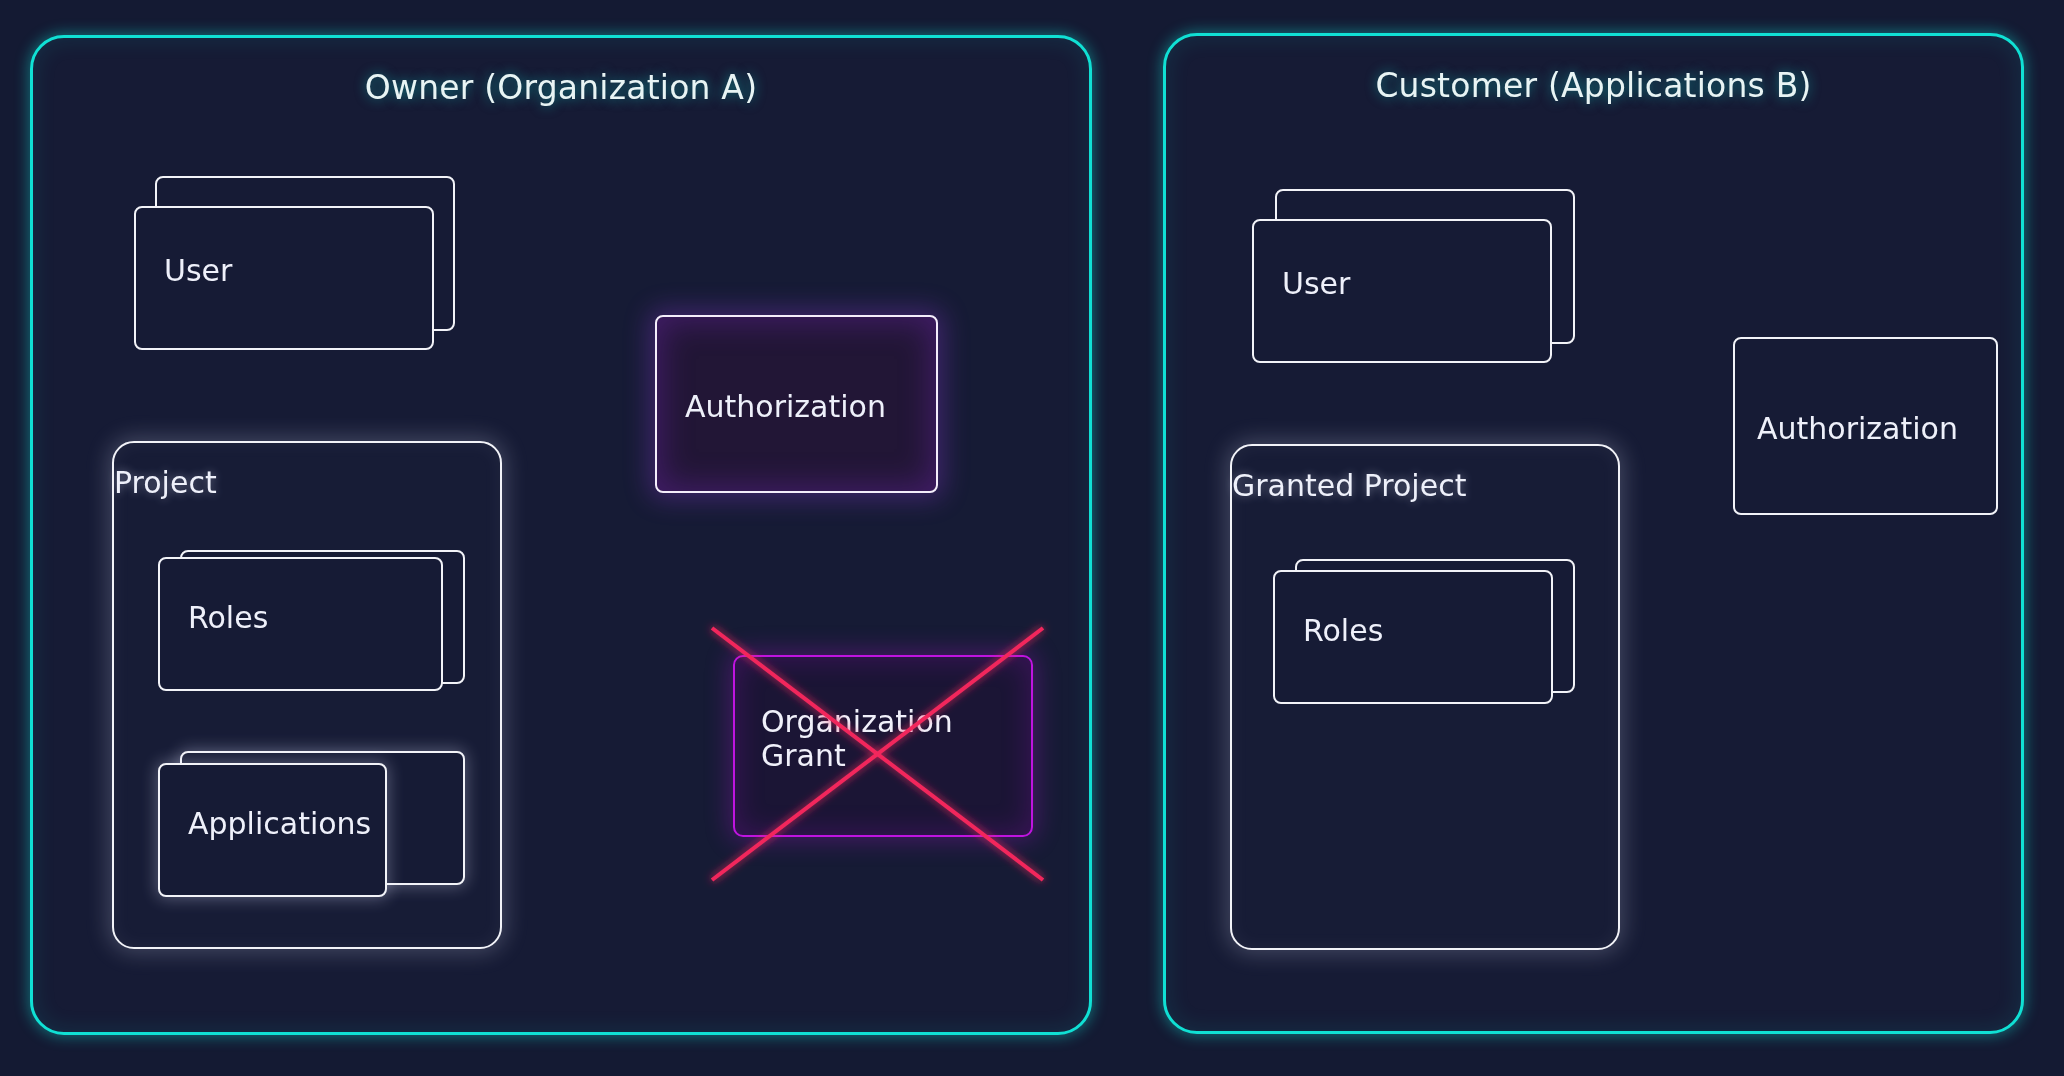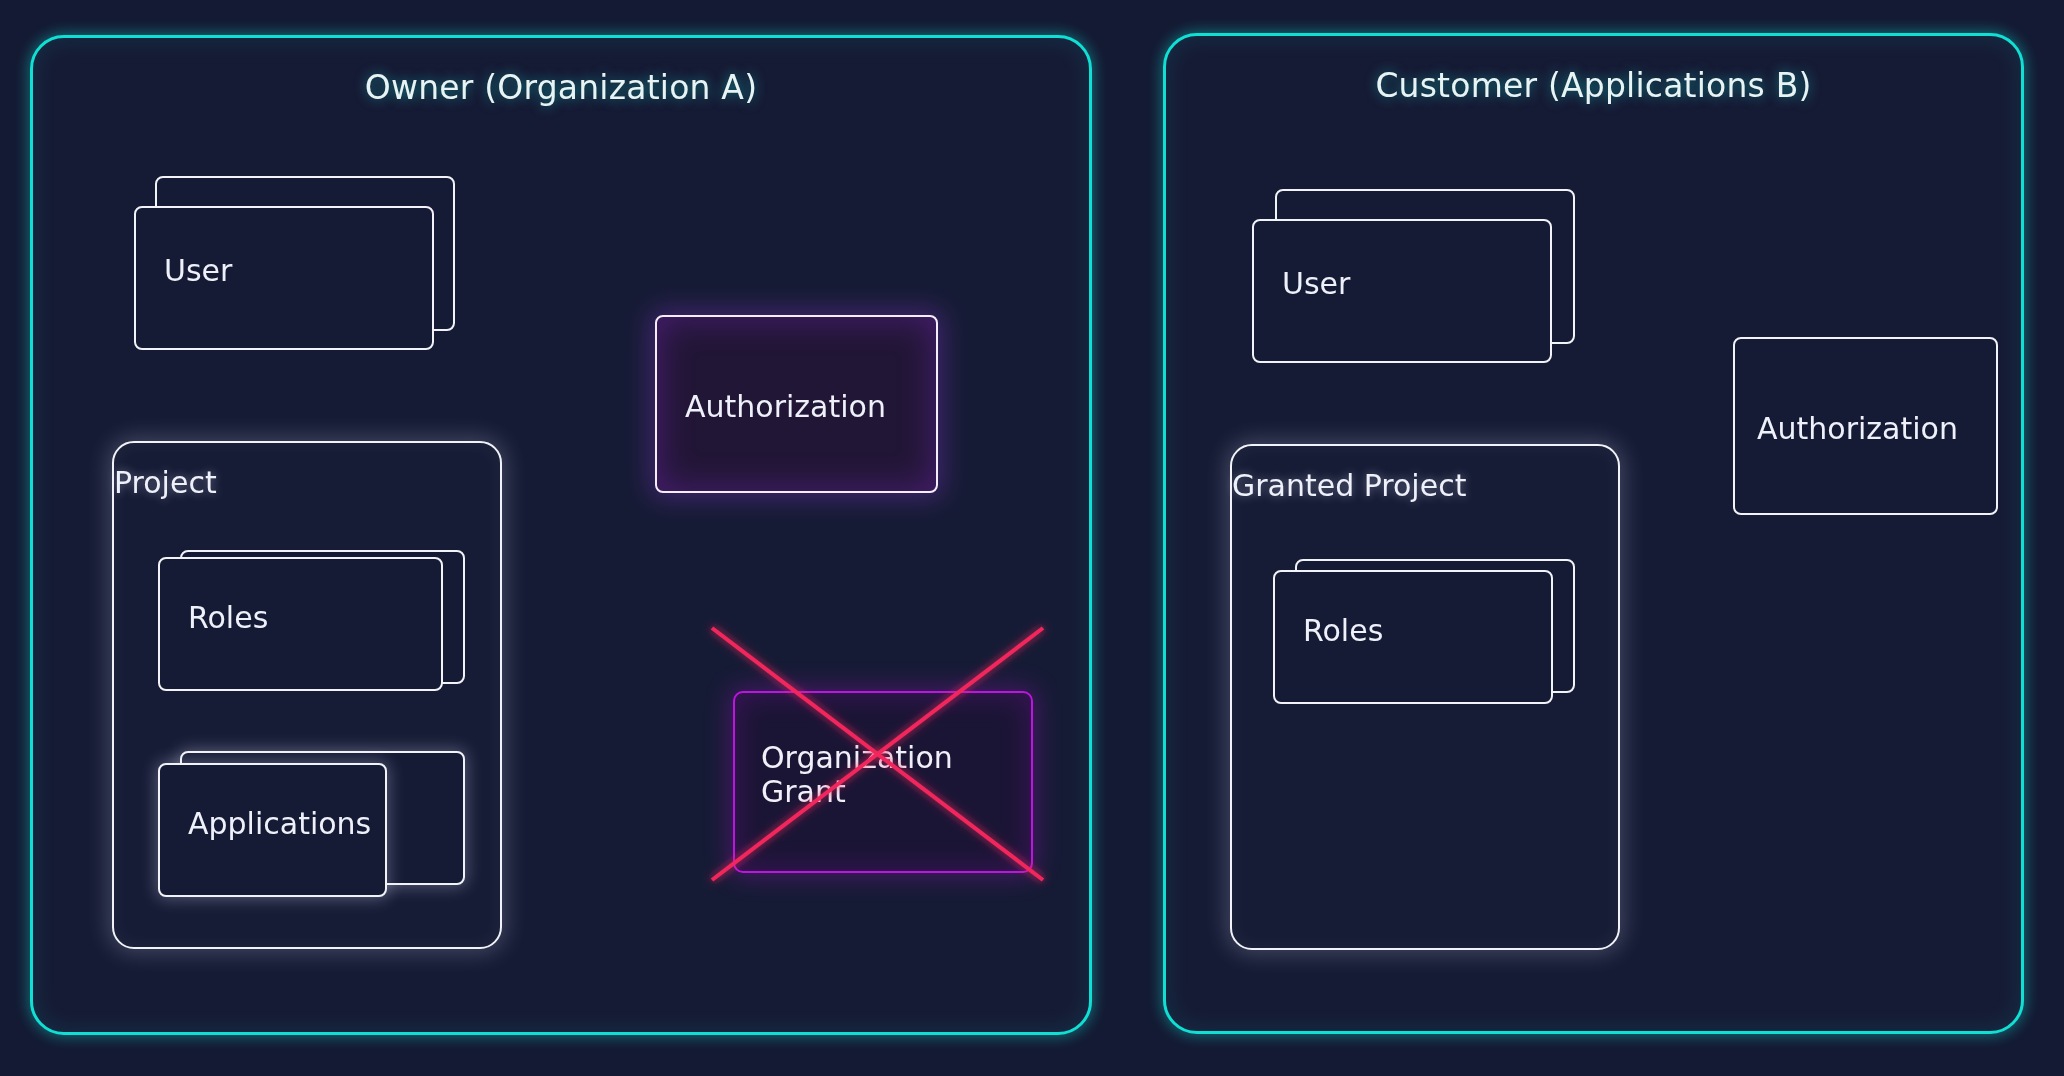--- a/index.html
+++ b/index.html
@@ -89,21 +89,20 @@
 
   
   .grant-box {
     position: absolute;
     border: 2.5px solid #bf14e0;
     border-radius: 10px;
     background: #1b1535;
     box-sizing: border-box;
     box-shadow: 0 0 24px 4px rgba(191,20,224,0.28),
                 inset 0 0 26px 4px rgba(160,20,200,0.22);
-    margin-top: 36px;
   }
   .grant-label {
     position: absolute;
     left: 26px;
     top: 48px;
     color: #f0f0fa;
     font-size: 30px;
     line-height: 1.12;
     white-space: pre-line;
   }

